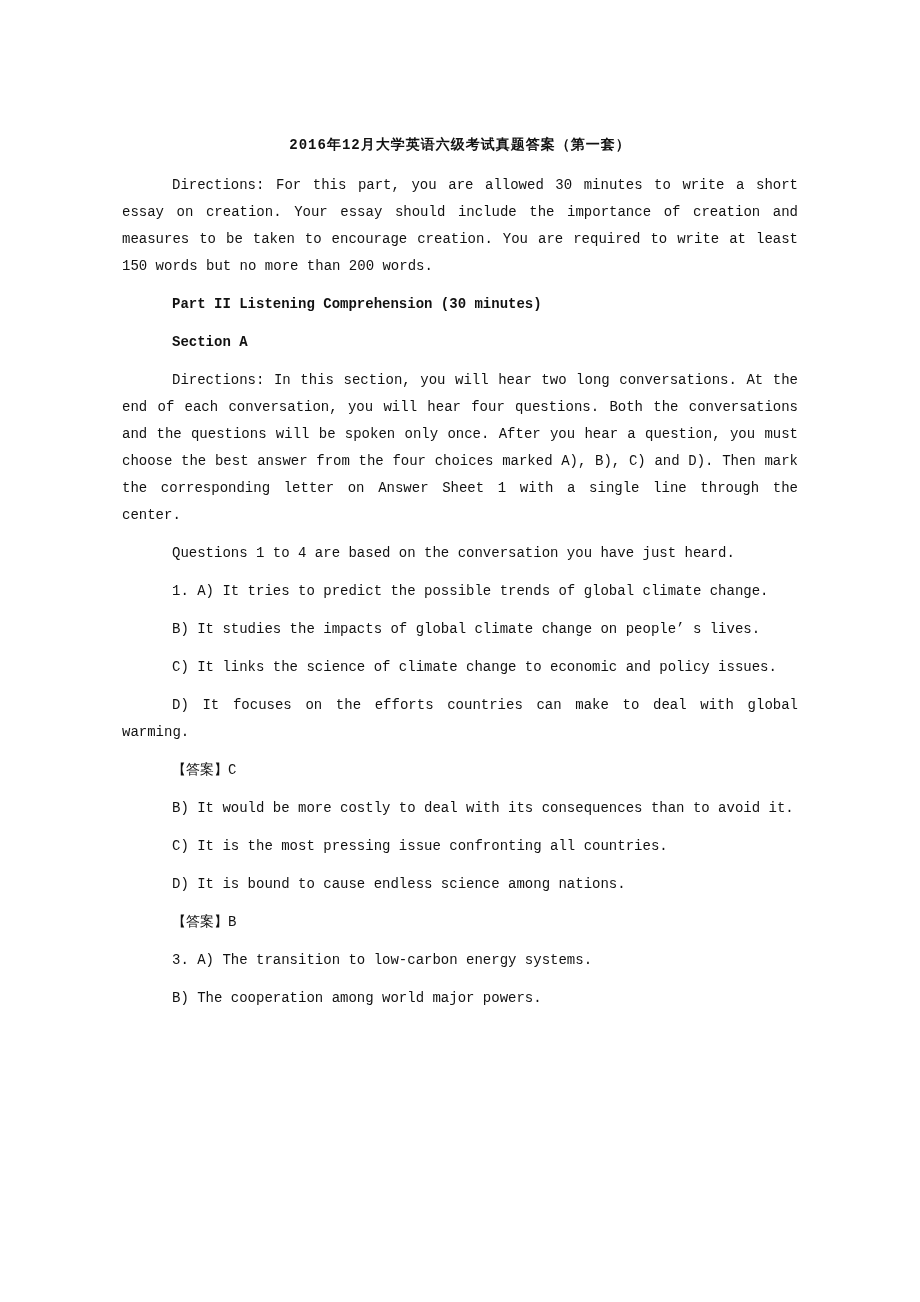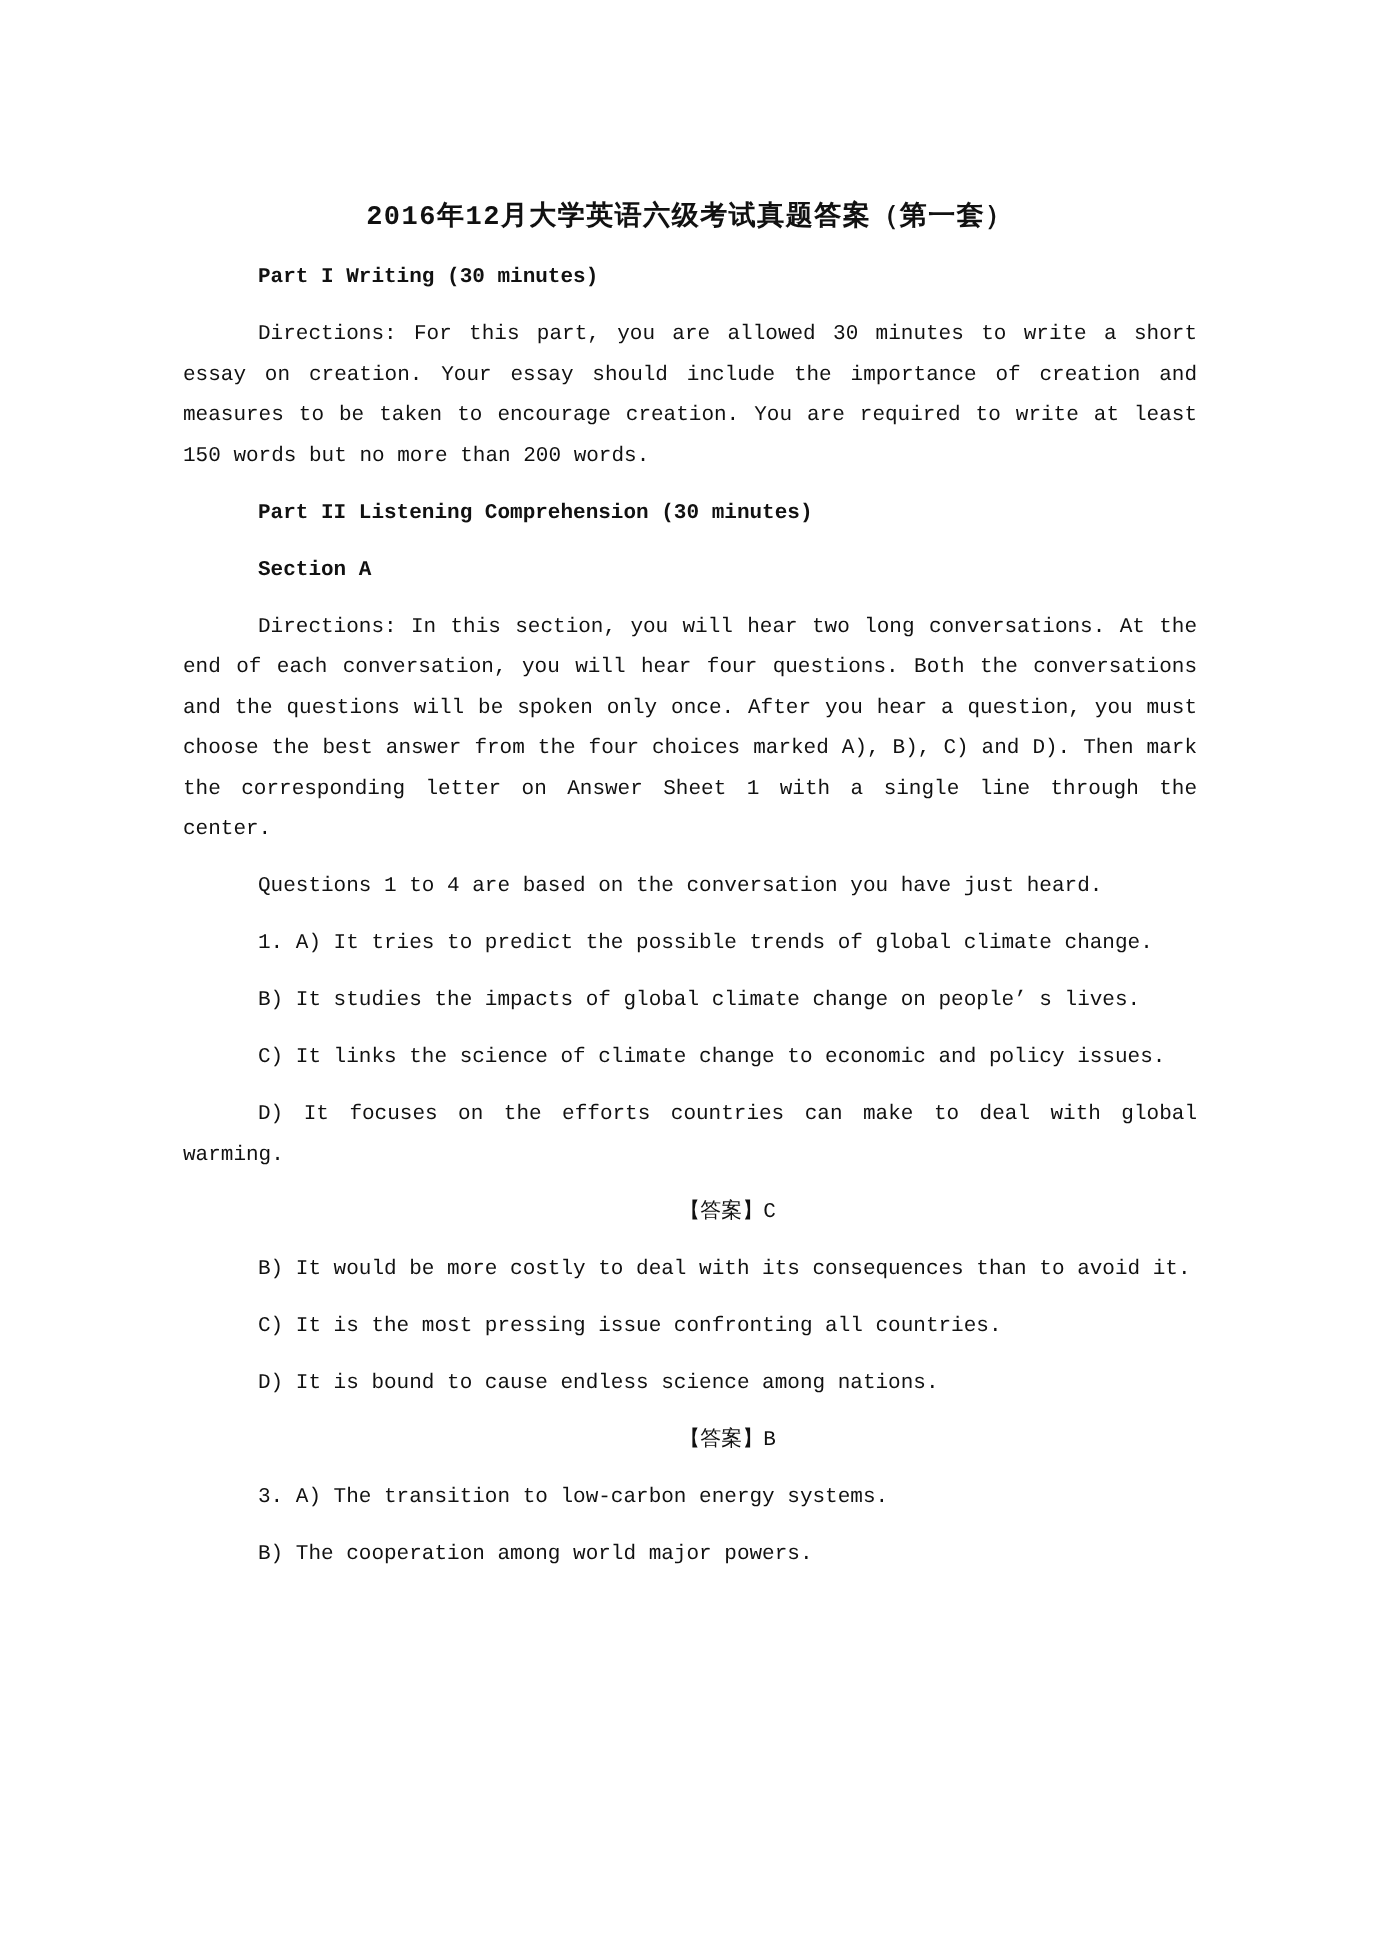--- a/index.html
+++ b/index.html
@@ -18,21 +18,21 @@
   .content {
     box-sizing: border-box;
     width: 920px;
     padding: 130px 122px 0 122px;
     font-family: "Liberation Mono", "DejaVu Sans Mono", monospace;
     font-size: 14px;
     line-height: 27px;
   }
   .doc-title {
     font-family: "Liberation Mono", "DejaVu Sans Mono", monospace;
-    font-size: 18px;
+    font-size: 14px;
     font-weight: bold;
     line-height: 30px;
     text-align: center;
     text-indent: 0;
     margin: 0 0 12px 0;
     letter-spacing: 1px;
     white-space: nowrap;
   }
   .h {
     font-weight: bold;
@@ -43,32 +43,30 @@
     font-weight: normal;
     text-align: justify;
     text-indent: 50px;
     margin: 0 0 11px 0;
     font-family: Liberation Mono, monospace;
   }
   .ans {
     font-weight: normal;
     text-indent: 50px;
     margin: 0 0 11px 0;
-    text-align: center;
   }
 </style>
 </head>
 <body>
 
 <div class="page">
   <div class="content">
 
     <div class="doc-title">2016年12月大学英语六级考试真题答案（第一套）</div>
 
-    <div class="h">Part I Writing (30 minutes)</div>
     <div class="p">Directions: For this part, you are allowed 30 minutes to write a short essay on creation. Your essay should include the importance of creation and measures to be taken to encourage creation. You are required to write at least 150 words but no more than 200 words.</div>
     <div class="h">Part II Listening Comprehension (30 minutes)</div>
     <div class="h">Section A</div>
     <div class="p">Directions: In this section, you will hear two long conversations. At the end of each conversation, you will hear four questions. Both the conversations and the questions will be spoken only once. After you hear a question, you must choose the best answer from the four choices marked A), B), C) and D). Then mark the corresponding letter on Answer Sheet 1 with a single line through the center.</div>
     <div class="p">Questions 1 to 4 are based on the conversation you have just heard.</div>
     <div class="p">1. A) It tries to predict the possible trends of global climate change.</div>
     <div class="p">B) It studies the impacts of global climate change on people’ s lives.</div>
     <div class="p">C) It links the science of climate change to economic and policy issues.</div>
     <div class="p">D) It focuses on the efforts countries can make to deal with global warming.</div>
     <div class="ans">【答案】C</div>

